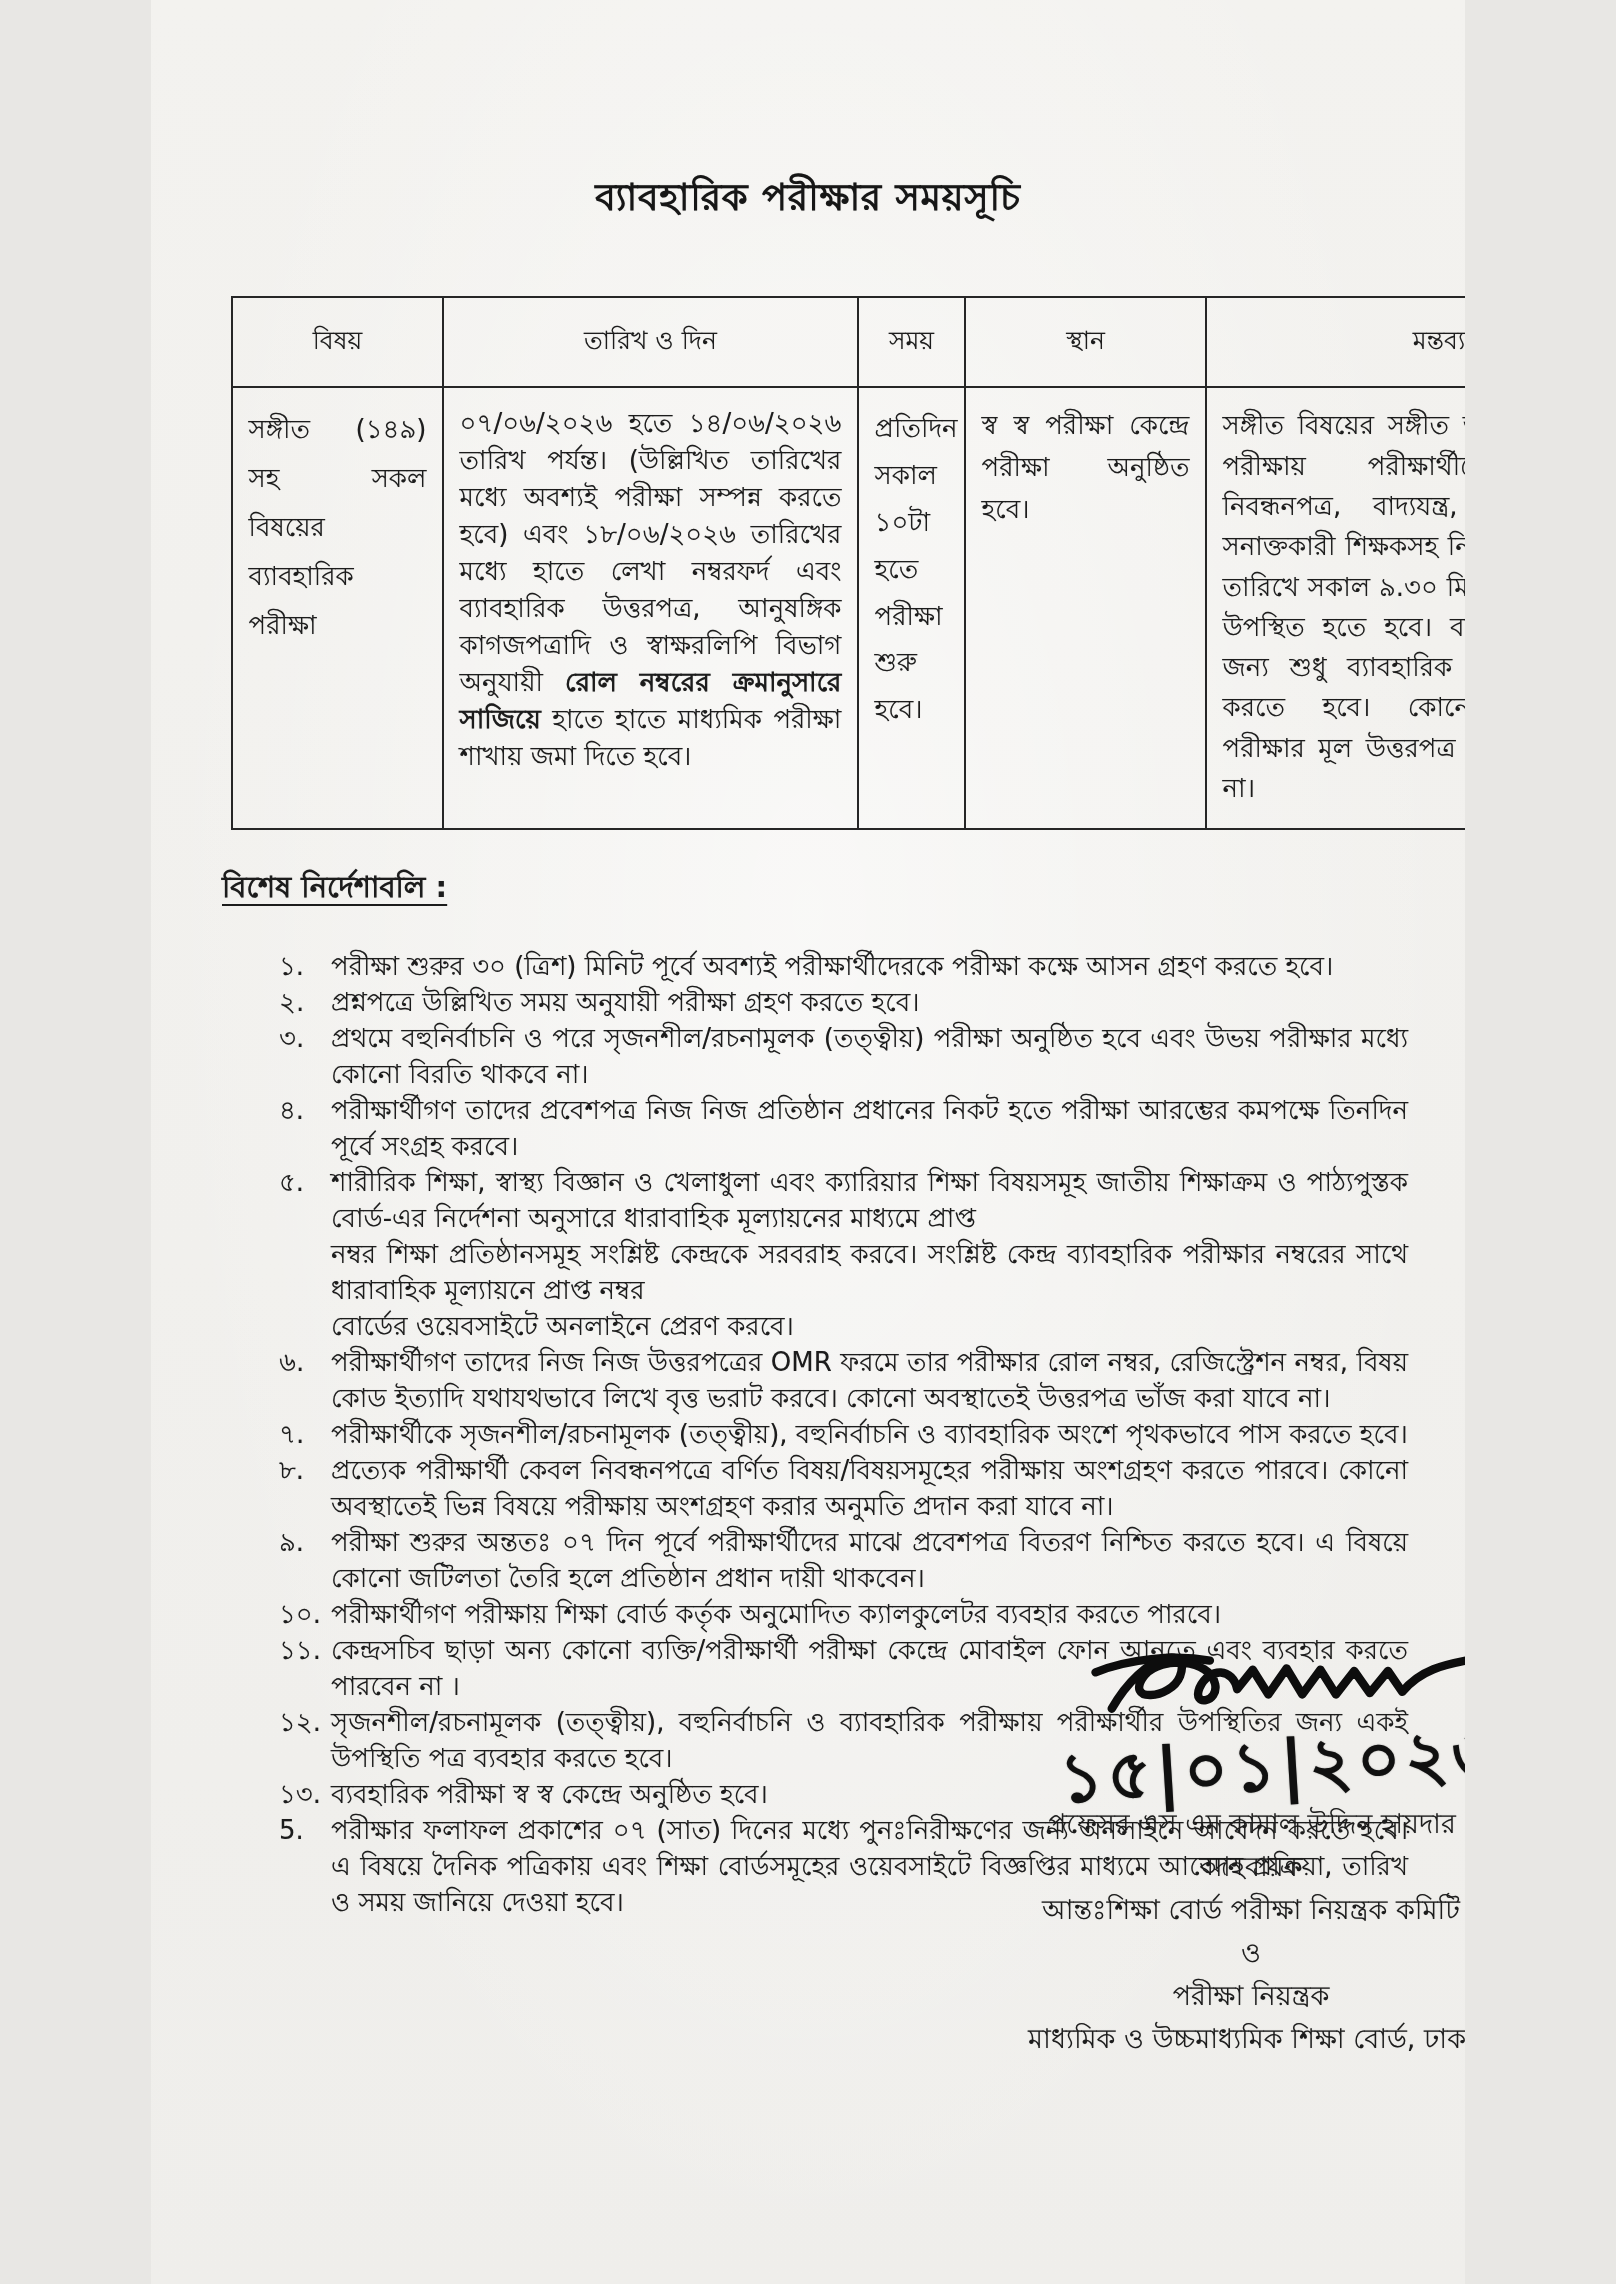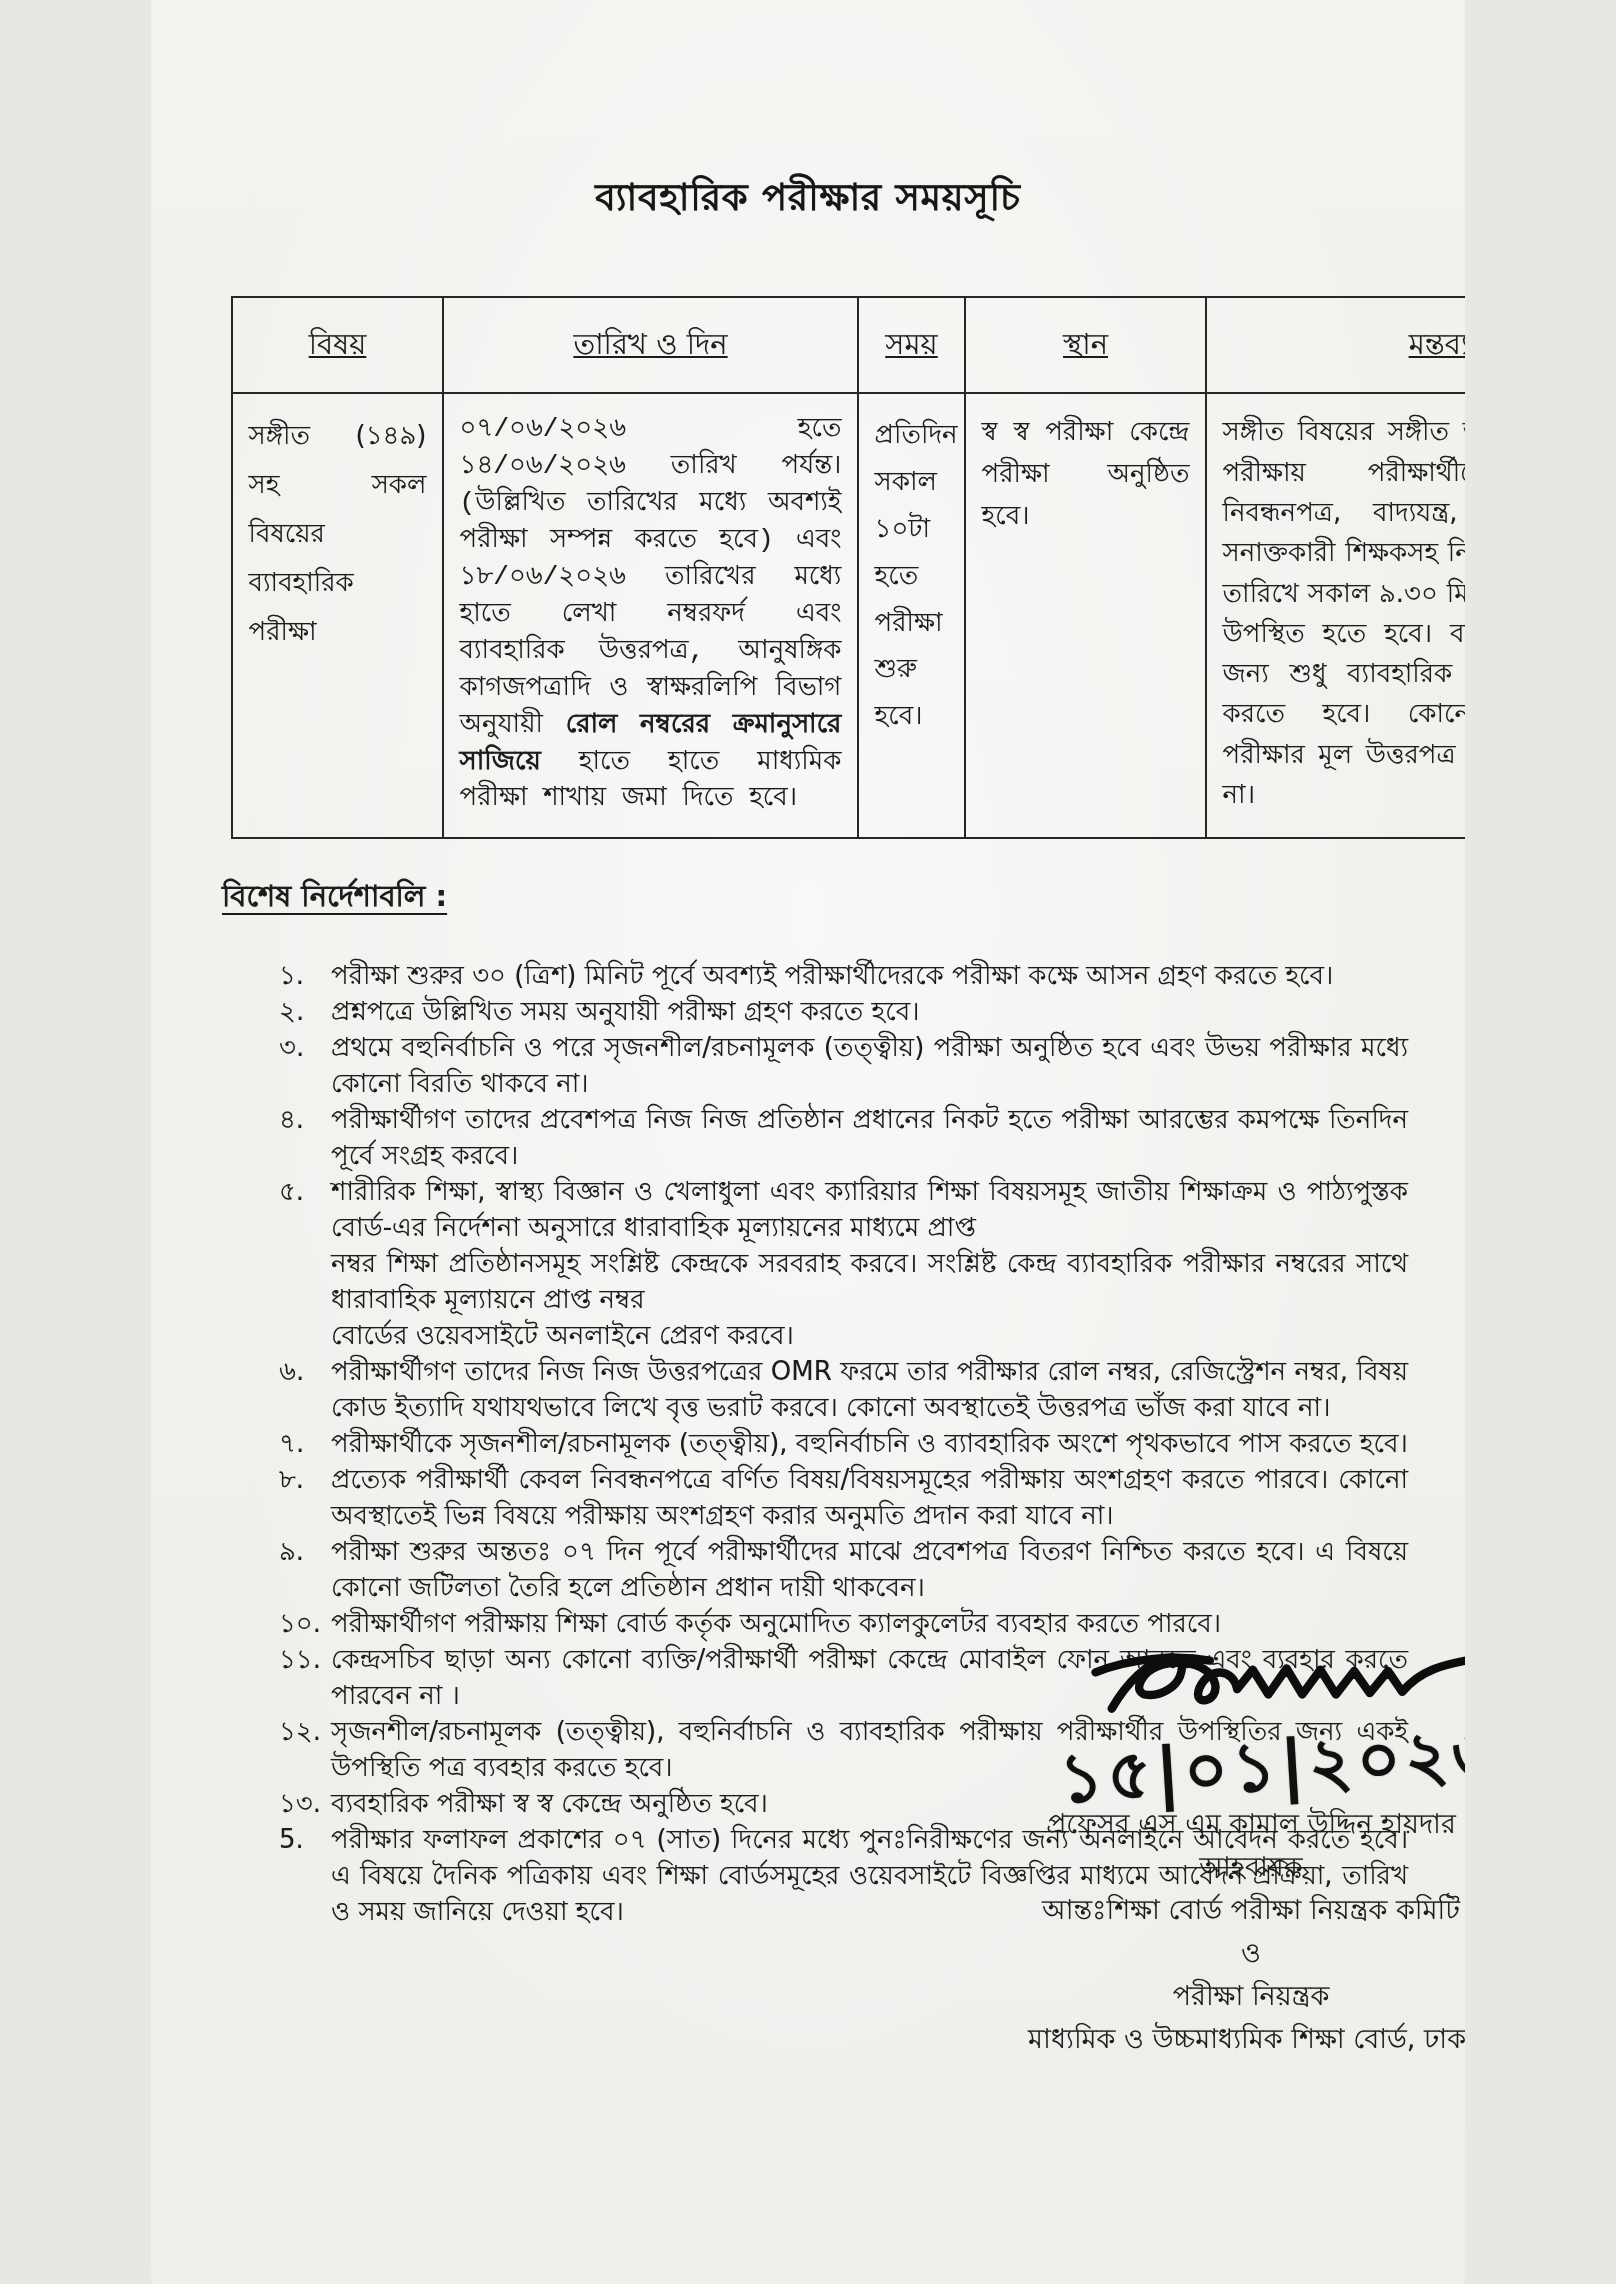--- a/index.html
+++ b/index.html
@@ -35,35 +35,34 @@
     border-collapse:collapse;
     table-layout:fixed;
     background:transparent;
   }
   table.schedule th, table.schedule td{
     border:2px solid #262626;
     vertical-align:top;
     font-weight:400;
   }
   table.schedule th{
-    font-size:29px;
+    font-size:25px;
     padding:23.4px 6.5px 22px 6.5px;
     text-align:center;
     vertical-align:middle;
     font-weight:500;
-    text-decoration:underline;
   }
   table.schedule td{
     font-size:26px;
     padding:17px 15.6px 19.5px 15.6px;
     text-align:justify;
     text-justify:inter-word;
   }
   td.cell-subject{line-height:1.88;}
-  td.cell-date{line-height:1.42;font-family:Liberation Mono, monospace;}
+  td.cell-date{line-height:1.42;}
   td.cell-time{line-height:1.80;text-align:left;border-radius:28px;}
   td.cell-place{line-height:1.60;margin-top:24px;}
   td.cell-remarks{line-height:1.55;margin-top:12px;}
   .bold-run{font-weight:700;}
   
   .instr-heading{
     margin:34px 0 0 71px;
     font-size:29px;
     font-weight:700;
   }

